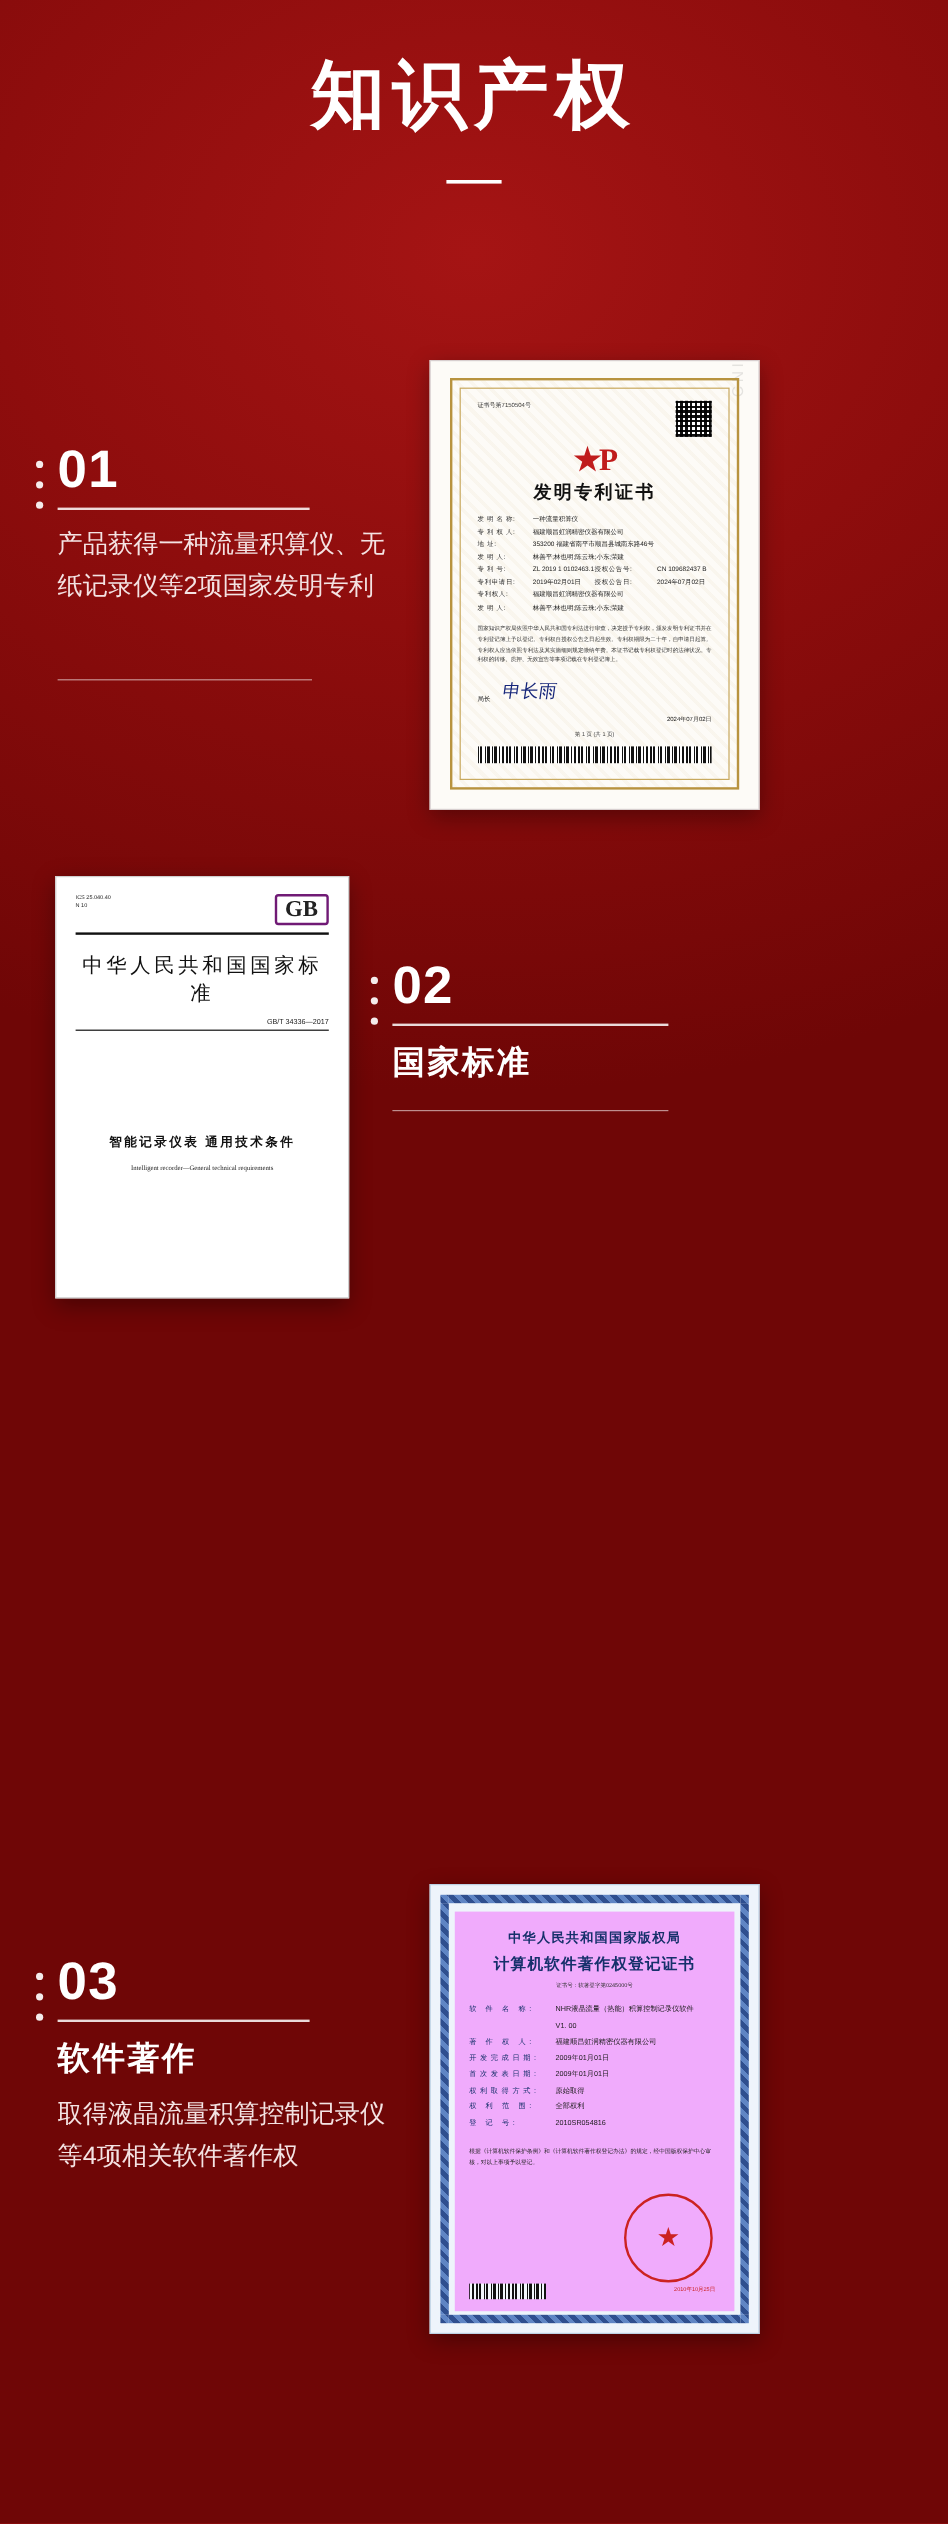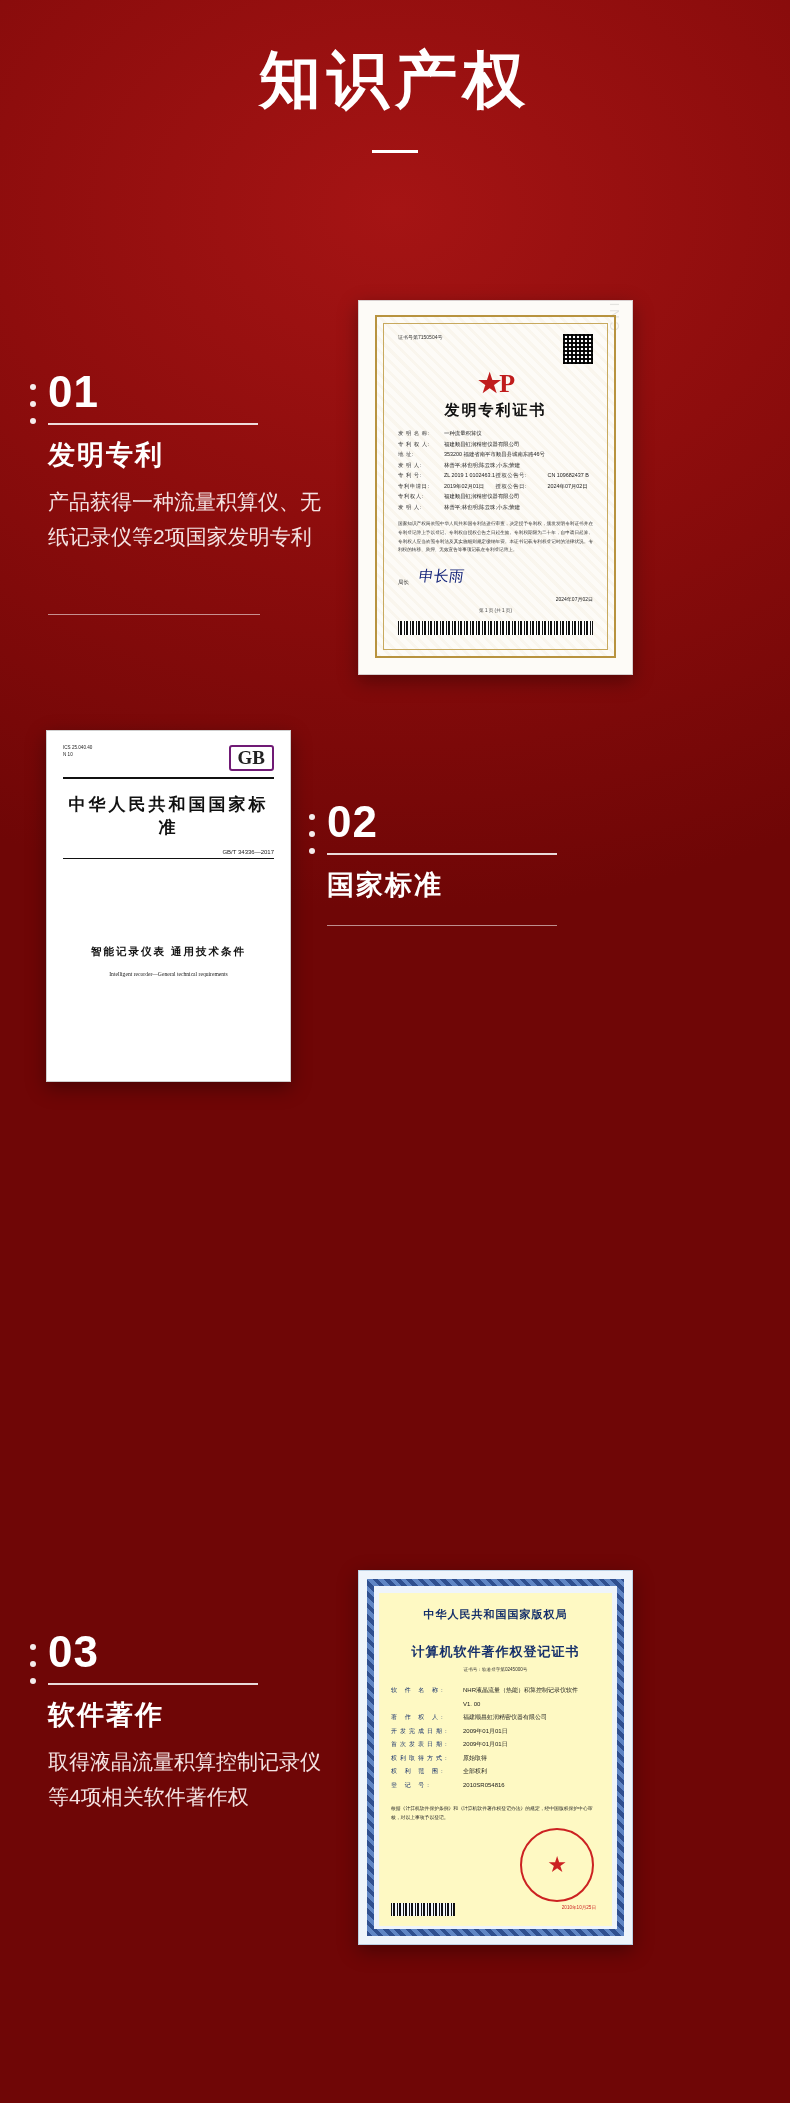--- a/index.html
+++ b/index.html
@@ -199,21 +199,21 @@
   .c2-ics { font-size: 4.6px; line-height: 1.5; }
   .gb-logo {
     border: 2px solid #701a75;
     border-radius: 3px;
     font-size: 19px; font-weight: bold;
     padding: 0 7px;
     font-family: "Liberation Serif", serif;
   }
   .c2-line { height: 2px; background: #111; margin: 6px 0 0 0; }
   .c2-nation {
-    text-align: center; font-size: 17px; font-weight: bold;
+    text-align: center; font-size: 17px; font-weight: normal;
     letter-spacing: 3px; margin: 14px 0 2px 0; color: #111;
   }
   .c2-code { text-align: right; font-size: 6px; margin-top: 10px; }
   .c2-line2 { height: 1px; background: #111; margin-top: 3px; }
   .c2-name {
     text-align: center; font-size: 10.5px; font-weight: bold;
     letter-spacing: 2px; margin-top: 86px; color: #111;
   }
   .c2-en {
     text-align: center; font-size: 5.6px; margin-top: 12px; color: #222;
@@ -228,30 +228,30 @@
     position: relative;
     padding: 10px;
   }
   .c3-border {
     position: absolute; inset: 8px;
     border: 7px solid #2f4f8f;
     border-image: repeating-linear-gradient(45deg,#2f4f8f 0 4px,#5f85c4 4px 8px) 7;
   }
   .c3-inner {
     position: absolute; inset: 22px 20px 18px 20px;
-    background: #fef9c3;
+    background: #f0abfc;
     padding: 10px 12px;
   }
   .c3-h1 {
     text-align: center; font-size: 11px; font-weight: bold;
     color: #16306b; letter-spacing: 1px; margin-top: 4px;
   }
   .c3-h2 {
     text-align: center; font-size: 13px; font-weight: bold;
-    color: #16306b; letter-spacing: 1px; margin-top: 21px;
+    color: #16306b; letter-spacing: 1px; margin-top: 6px;
   }
   .c3-certno { text-align: center; font-size: 4.6px; color: #333; margin-top: 6px; }
   .c3-rows { margin-top: 12px; font-size: 6px; color: #16306b; line-height: 2.25; }
   .c3-rows .r { display: flex; }
   .c3-rows .k { width: 72px; letter-spacing: 3px; }
   .c3-rows .v { flex: 1; color: #1b1b1b; }
   .c3-note { font-size: 4.8px; color: #222; line-height: 1.9; margin-top: 12px; }
   .c3-bottom { position: absolute; left: 12px; right: 12px; bottom: 10px; }
   .c3-bar {
     height: 13px; width: 64px;
@@ -280,21 +280,20 @@
     <div class="sec-inner">
       <div style="width:30px;"></div>
       <div class="dots">
         <div class="dot"></div>
           <div class="dot"></div>
           <div class="dot"></div>
       </div>
       <div class="text-col">
         <div class="num">01</div>
         <div class="hr-num"></div>
-        <div class="sec-title">发明专利</div>
         <div class="sec-body">产品获得一种流量积算仪、无纸记录仪等2项国家发明专利</div>
         <div class="hr-bottom" style="width:212px;margin-top:60px;"></div>
       </div>
 
       <div class="cert cert1" style="margin-left:10px;margin-top:-70px;">
         <div class="watermark" style="left:248px;top:30px;">CNIPA</div>
         <div class="c1-frame">
           <div class="c1-inner">
             <div class="c1-top">
               <div>证书号第7150504号</div>

